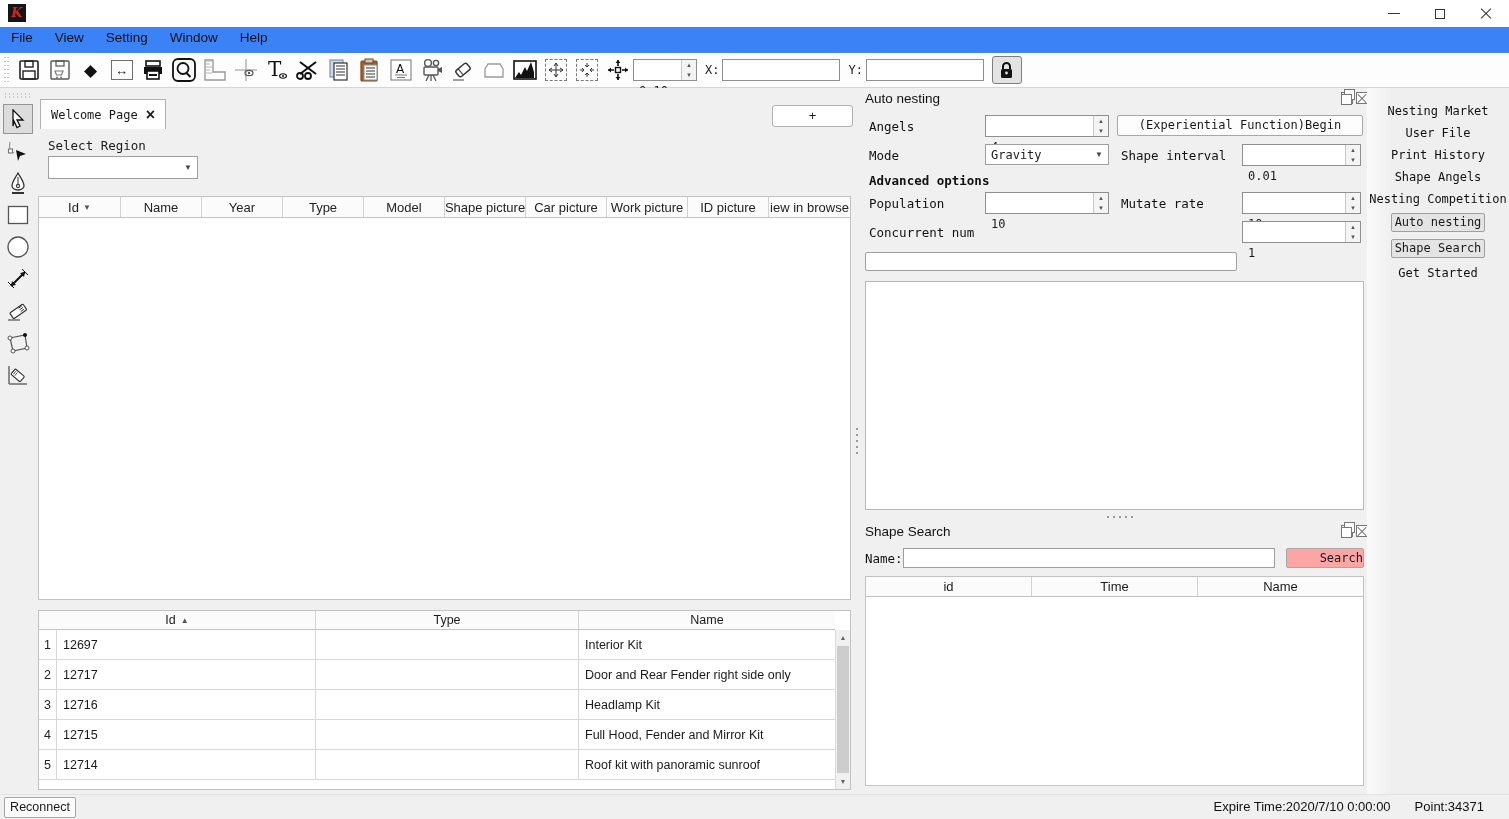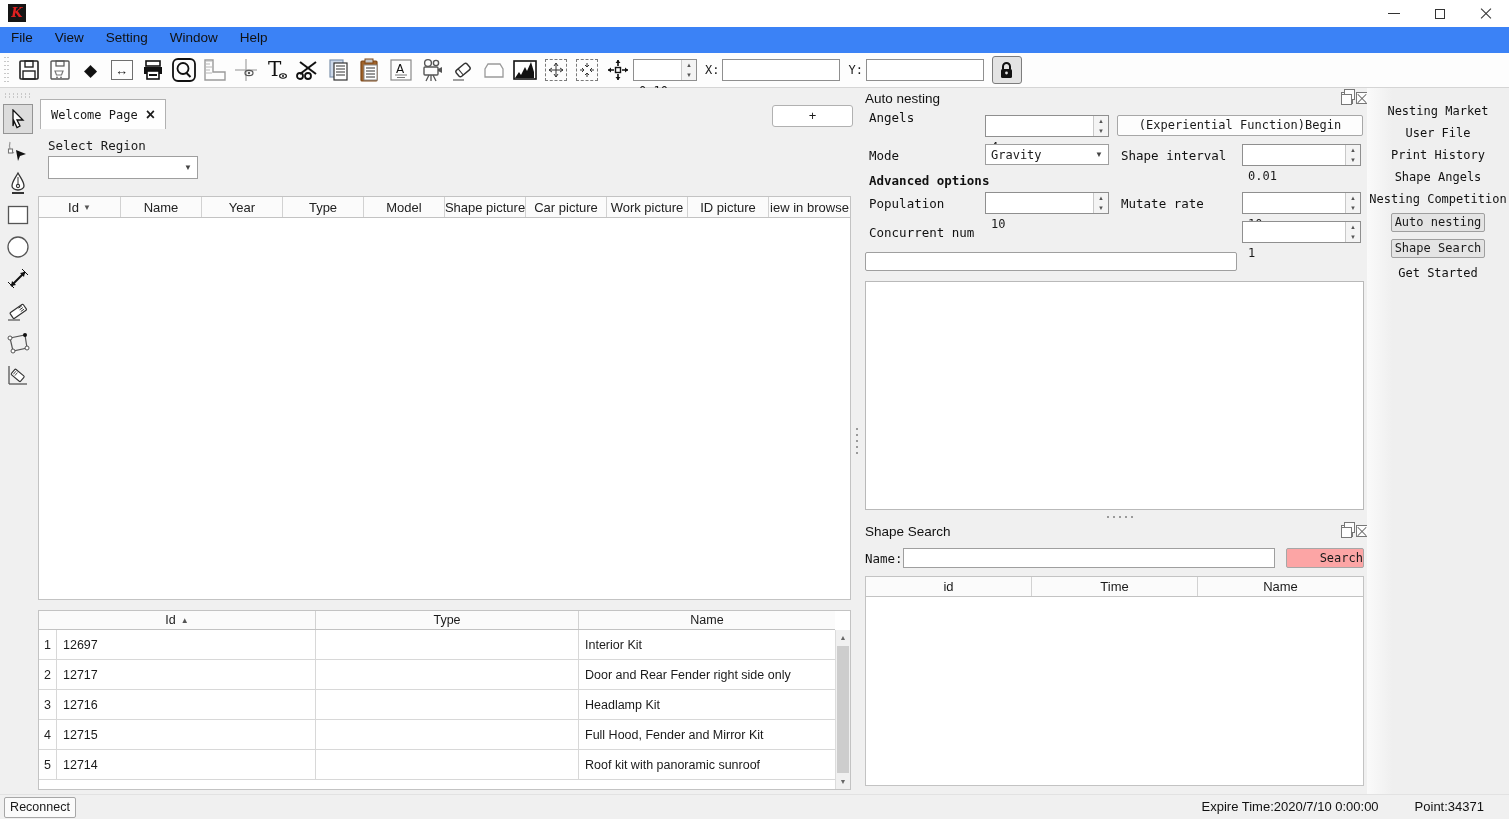--- a/index.html
+++ b/index.html
@@ -125,21 +125,21 @@
   .rightbar { position:absolute; left:1367px; top:0; width:142px; height:706px;
               background:linear-gradient(to right,#fafafa,#efefef 18%); display:flex; flex-direction:column; align-items:center; }
   .rb-link { margin-top:8px; font-family:"DejaVu Sans Mono",monospace; font-size:12px; color:#111; white-space:nowrap; }
   .rb-btn { margin-top:7px; width:94px; height:19px; background:#e4e4e4; border:1px solid #9f9f9f; border-radius:2px;
             font-family:"DejaVu Sans Mono",monospace; font-size:12px; text-align:center; line-height:17px; }
 
   
   .statusbar { position:relative; height:25px; background:#f0f0f0; border-top:1px solid #e2e2e2; }
   .reconnect { position:absolute; left:4px; top:2px; width:72px; height:21px; background:#fbfbfb; border:1px solid #a7a7a7;
                border-radius:2px; text-align:center; font-size:12.5px; line-height:19px; }
-  .status-right { position:absolute; right:25px; top:4px; display:flex; gap:36px; font-size:13px; color:#111; }
+  .status-right { position:absolute; right:25px; top:4px; display:flex; gap:24px; font-size:13px; color:#111; }
 </style>
 </head>
 <body>
 
 <div class="app">
 
   <div class="titlebar">
     <div class="logo">K</div>
     <div class="wincontrols">
       <div class="wc">
@@ -503,21 +503,21 @@
       </div>
 
     <div class="dock">
 
       <div class="panel-title" style="left:4px;top:3px;">Auto nesting</div>
       <div class="panel-icons" style="left:480px;top:4px;">
         <div class="pic pic-float"></div>
         <div class="pic pic-close"></div>
       </div>
 
-      <div class="form-label" style="left:8px;top:22px;">Angels</div>
+      <div class="form-label" style="left:8px;top:31px;">Angels</div>
       <div class="spinbox an-field" style="left:124px;top:27px;width:124px;">
         <span class="val">4</span>
         <span class="spin">
             <span>▲</span>
             <span>▼</span>
           </span>
       </div>
       <div class="beginbtn">(Experiential Function)Begin</div>
 
       <div class="form-label" style="left:8px;top:60px;">Mode</div>

